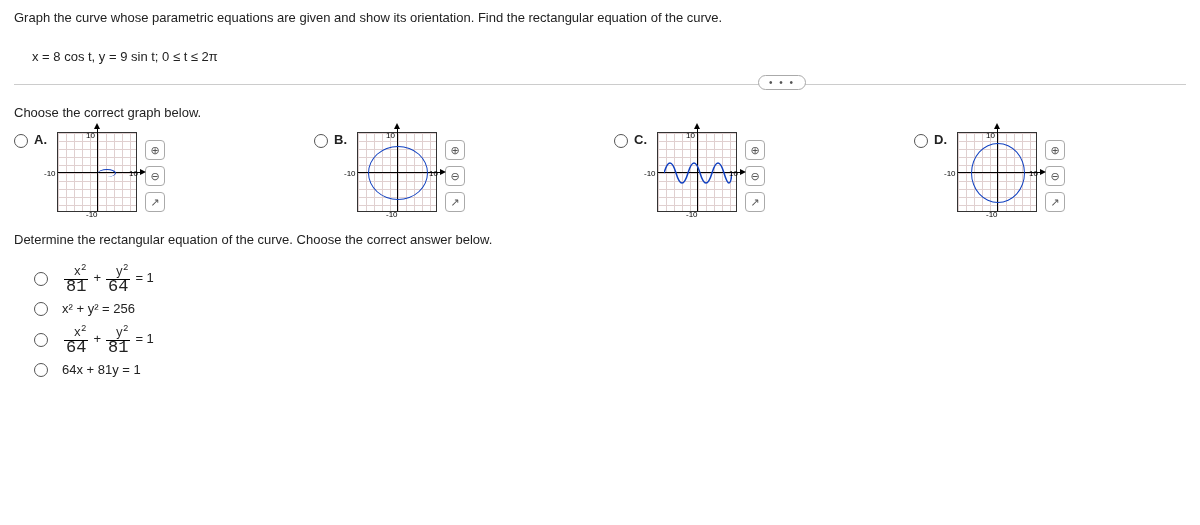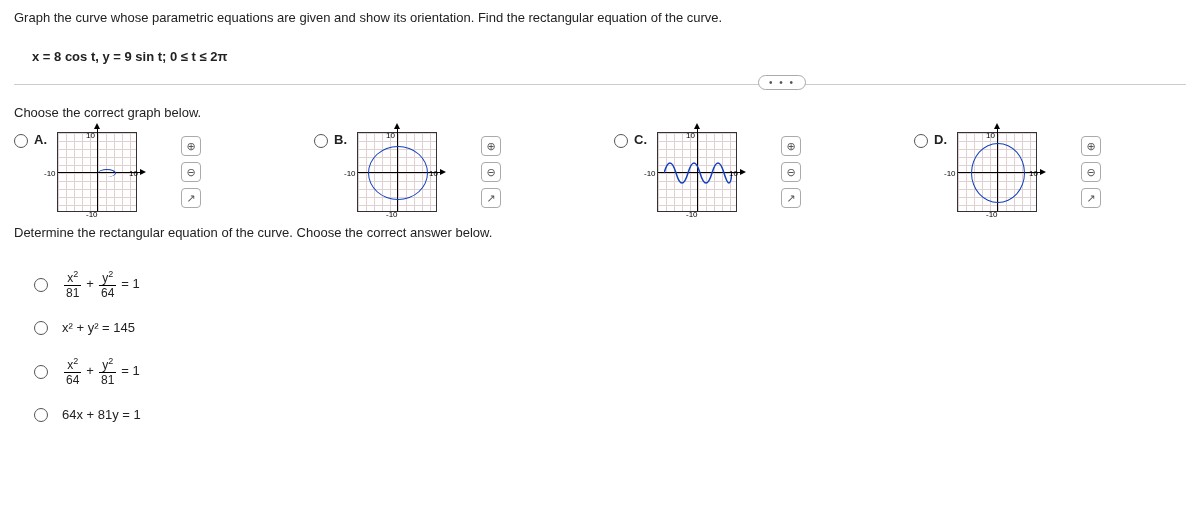--- a/index.html
+++ b/index.html
@@ -6,21 +6,21 @@
   body {
     margin: 0;
     padding: 10px 14px;
     font-family: Arial, Helvetica, sans-serif;
     font-size: 13px;
     color: #222;
     background: #fff;
     width: 1200px;
   }
   .question-text { margin-bottom: 24px; }
-  .equation-line { padding-left: 18px; margin-bottom: 20px; font-weight: bold; }
+  .equation-line { padding-left: 18px; margin-bottom: 20px; }
   .divider { border-top: 1px solid #ccc; margin: 10px 0 14px; position: relative; }
   .ellipsis-badge {
     position: absolute; right: 380px; top: -10px;
     background: #fff; border: 1px solid #aaa; border-radius: 10px;
     padding: 1px 10px; font-size: 10px; letter-spacing: 2px; color: #555;
   }
   .prompt { margin-bottom: 12px; margin-top: 20px; }
   .options-row { display: flex; gap: 0; }
   .option-col { flex: 0 0 300px; display: flex; align-items: flex-start; }
   .radio {
@@ -51,30 +51,30 @@
   .tick-top { top: -2px; left: 28px; }
   .tick-left { top: 36px; left: -14px; }
   .tick-right { top: 36px; right: -2px; }
   .tick-bot { bottom: -8px; left: 28px; }
   .graph-tools { display: flex; flex-direction: column; gap: 6px; margin-left: 8px; }
   .tool-btn {
     width: 20px; height: 20px; border: 1px solid #aaa; border-radius: 4px;
     display: flex; align-items: center; justify-content: center;
     font-size: 11px; background: #fff; color: #555;
   }
-  .eq-prompt { margin-top: 13px; margin-bottom: 14px; }
+  .eq-prompt { margin-top: 20px; margin-bottom: 14px; }
   .eq-option { display: flex; align-items: center; margin-bottom: 6px; padding-left: 20px; }
   .eq-option .radio { margin-right: 14px; }
-  .frac { display: inline-block; vertical-align: middle; text-align: center; margin: 13px 2px; }
+  .frac { display: inline-block; vertical-align: middle; text-align: right; margin: 0 2px; font-family: Liberation Mono, monospace; }
   .frac .num { display: block; border-bottom: 1px solid #000; padding: 0 2px; font-size: 12px; line-height: 14px; }
-  .frac .den { display: block; padding: 0 2px; font-size: 12px; line-height: 14px; }
+  .frac .den { display: block; padding: 0 2px; font-size: 17px; line-height: 14px; }
   .sup { font-size: 9px; vertical-align: super; }
   .mid { display: inline-block; vertical-align: middle; margin: 0 3px; }
   .sine-wave { position: absolute; left: 6px; top: 20px; }
-  .option-graph-flex { display: flex; align-items: center; gap: 36px; }
+  .option-graph-flex { display: flex; align-items: flex-end; }
 </style>
 </head>
 <body>
 
 <div class="question-text">Graph the curve whose parametric equations are given and show its orientation. Find the rectangular equation of the curve.</div>
 <div class="equation-line">x = 8 cos t,  y = 9 sin t;   0 ≤ t ≤ 2π</div>
 
 <div class="divider">
   <span class="ellipsis-badge">• • •</span>
 </div>
@@ -194,21 +194,21 @@
   <span class="mid">+</span>
   <span class="frac">
     <span class="num"><span>y</span><span class="sup">2</span></span>
     <span class="den">64</span>
   </span>
   <span class="mid">= 1</span>
 </div>
 
 <div class="eq-option">
   <div class="radio"></div>
-  <span>x² + y² = 145</span>
+  <span>x² + y² = 256</span>
 </div>
 
 <div class="eq-option">
   <div class="radio"></div>
   <span class="frac">
     <span class="num"><span>x</span><span class="sup">2</span></span>
     <span class="den">64</span>
   </span>
   <span class="mid">+</span>
   <span class="frac">

